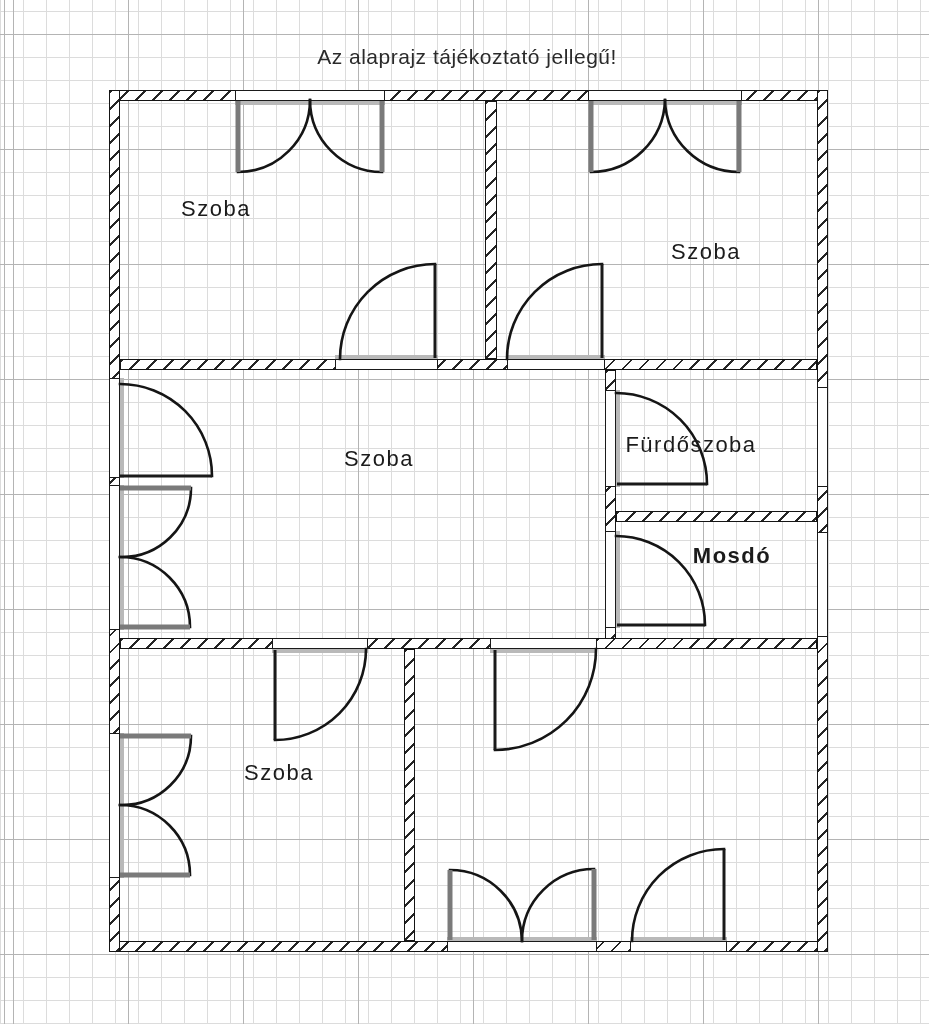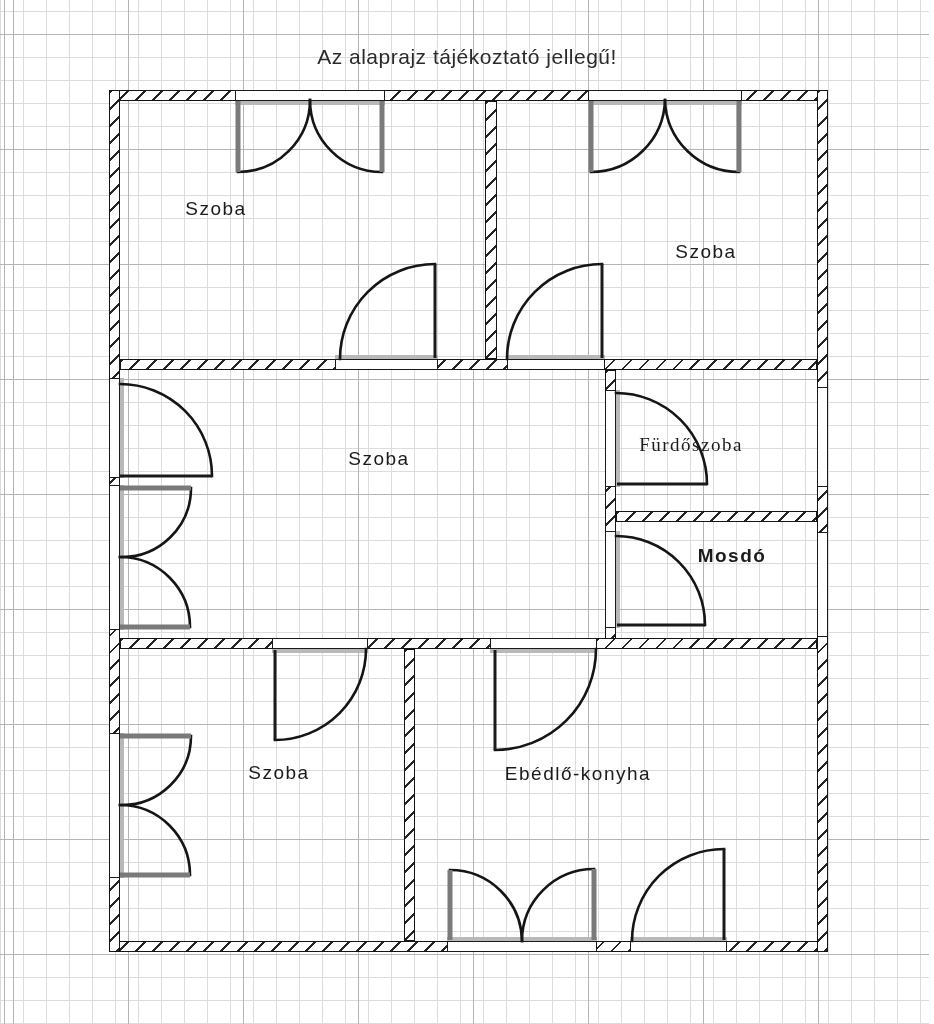--- a/index.html
+++ b/index.html
@@ -23,21 +23,21 @@
   .opening{
     position:absolute;box-sizing:border-box;z-index:3;
     background:#ffffff;border:1px solid #1a1a1a;
   }
   .sill{
     position:absolute;z-index:4;background:#b9b9b9;
   }
   .symbols{position:absolute;left:0;top:0;z-index:5;pointer-events:none;}
   .room-label{
     position:absolute;z-index:6;transform:translate(-50%,-50%);
-    font-size:19px;letter-spacing:1.5px;color:#1b1b1b;white-space:nowrap;
+    font-size:22px;letter-spacing:1.5px;color:#1b1b1b;white-space:nowrap;
   }
   .title{
     position:absolute;z-index:6;left:467px;top:57px;transform:translate(-50%,-50%);
     font-size:21px;letter-spacing:0.5px;color:#2a2a2a;white-space:nowrap;
   }
 </style>
 </head>
 <body>
 
 <div class="canvas">
@@ -132,18 +132,17 @@
       <line x1="617" y1="625" x2="705" y2="625"></line>
       <line x1="275" y1="650" x2="275" y2="740"></line>
       <line x1="495" y1="650" x2="495" y2="750"></line>
       <line x1="724" y1="849" x2="724" y2="940"></line>
     </g>
   </svg>
 
   <div class="room-label" style="left:216px;top:209px;">Szoba</div>
   <div class="room-label" style="left:706px;top:252px;">Szoba</div>
   <div class="room-label" style="left:379px;top:459px;">Szoba</div>
-  <div class="room-label" style="left:691px;top:445px;font-family:Liberation Serif, serif;">Fürdőszoba</div>
+  <div class="room-label" style="left:691px;top:445px;">Fürdőszoba</div>
   <div class="room-label" style="left:732px;top:556px;font-weight:bold;">Mosdó</div>
   <div class="room-label" style="left:279px;top:773px;">Szoba</div>
-  <div class="room-label" style="left:578px;top:774px;">Ebédlő-konyha</div>
 
 </div>
 
 </body></html>

